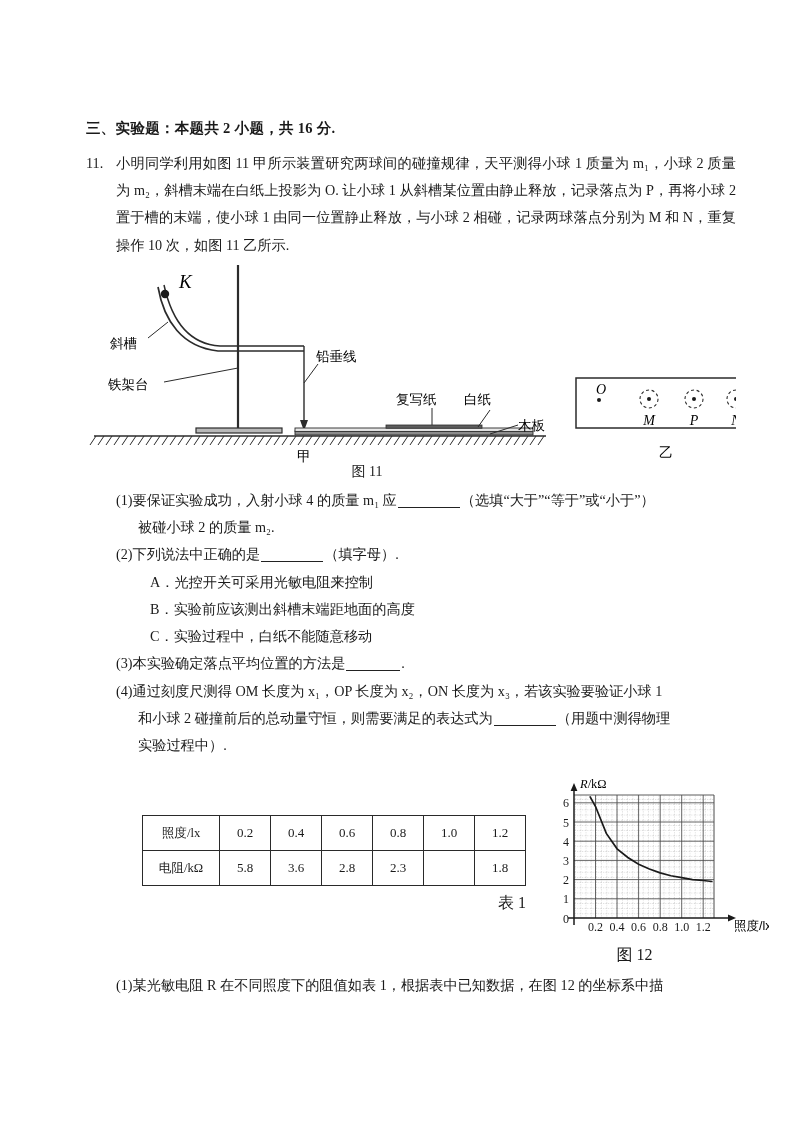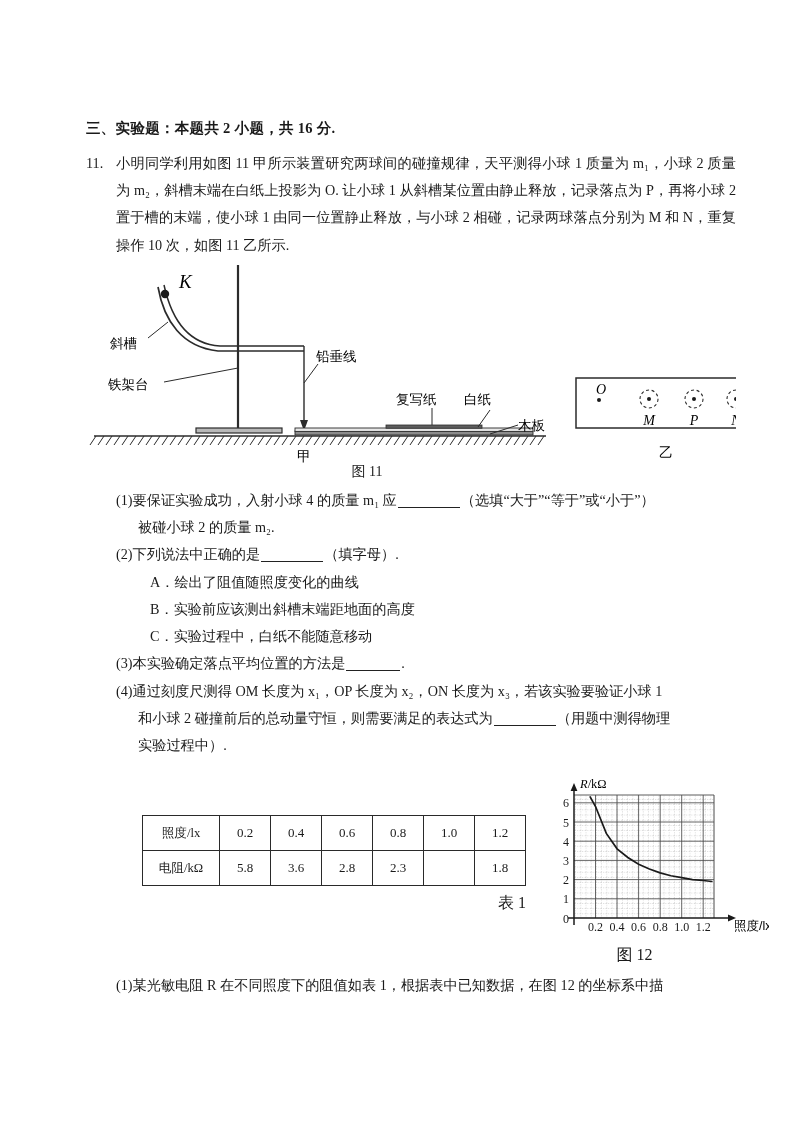--- a/index.html
+++ b/index.html
@@ -286,21 +286,21 @@
   <div class="fig11-cap">图 11</div>
 
   <div class="sub-q">
     <span>(1)</span><span>要保证实验成功，入射小球 4 的质量 m₁ 应</span><span class="blank"></span><span>（选填“大于”“等于”或“小于”）</span>
     <span class="hang">被碰小球 2 的质量 m₂.</span>
   </div>
 
   <div class="sub-q">
     <span>(2)</span><span>下列说法中正确的是</span><span class="blank"></span><span>（填字母）.</span>
   </div>
-  <div class="opt">A．绘出了阻值随照度变化的曲线</div>
+  <div class="opt">A．光控开关可采用光敏电阻来控制</div>
   <div class="opt">B．实验前应该测出斜槽末端距地面的高度</div>
   <div class="opt">C．实验过程中，白纸不能随意移动</div>
 
   <div class="sub-q">
     <span>(3)</span><span>本实验确定落点平均位置的方法是</span><span class="blank blank-sm"></span><span>.</span>
   </div>
 
   <div class="sub-q">
     <span>(4)</span><span>通过刻度尺测得 OM 长度为 x₁，OP 长度为 x₂，ON 长度为 x₃，若该实验要验证小球 1</span>
     <span class="hang"><span>和小球 2 碰撞前后的总动量守恒，则需要满足的表达式为</span><span class="blank"></span><span>（用题中测得物理</span></span>

